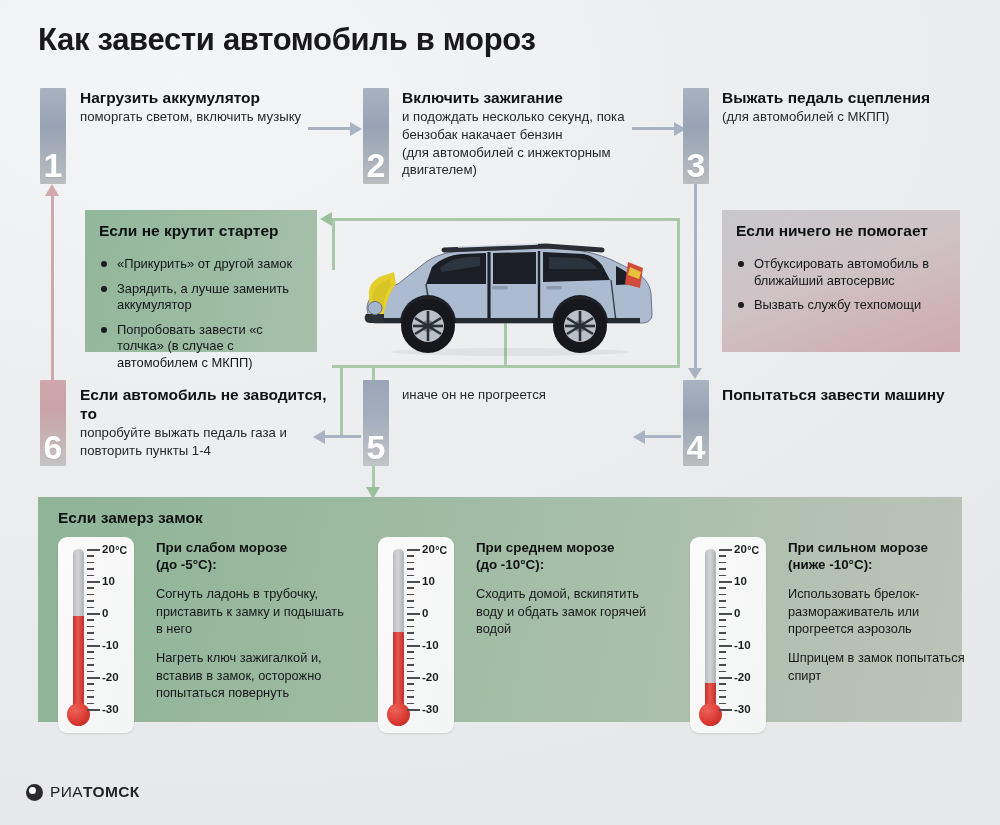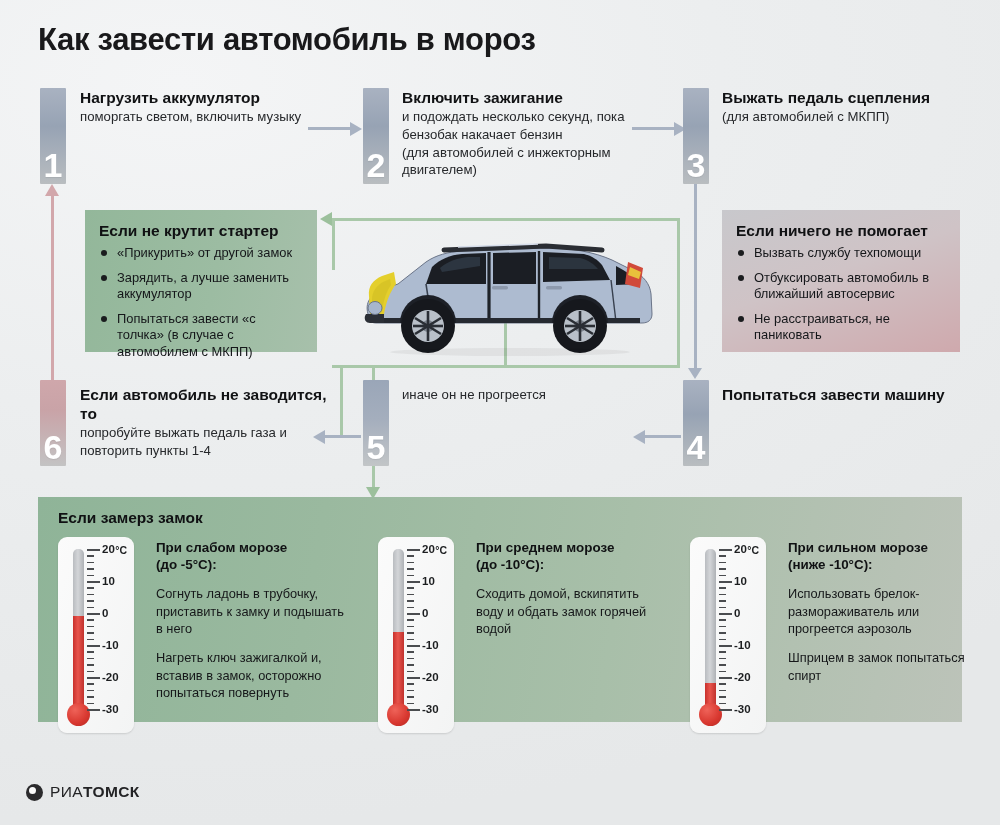--- a/index.html
+++ b/index.html
@@ -83,21 +83,21 @@
   .callout {
     position: absolute;
     padding: 12px 14px 10px 14px;
   }
   .callout.green { background: linear-gradient(100deg, #93b79a 0%, #9cbca2 55%, #a7c0ab 100%); }
   .callout.rose  { background: linear-gradient(160deg, #c8c8cc 0%, #cfc3c6 45%, #cfa9ad 100%); }
   .callout h3 {
     font-size: 15.5px;
     font-weight: bold;
     color: #101113;
-    margin-bottom: 5px;
+    margin-bottom: 16px;
   }
   .callout ul { list-style: none; }
   .callout li {
     font-size: 12.9px;
     color: #15171a;
     line-height: 1.28;
     margin-bottom: 8px;
     padding-left: 18px;
     position: relative;
   }
@@ -323,30 +323,29 @@
   </div>
 
   <div class="arrow arrow-v" style="left:694px; top:184px; height:186px; background:#a8b2c2;"></div>
   <div class="head head-d-blue" style="left:688px; top:368px;"></div>
 
   <div class="callout green" style="left:85px; top:210px; width:232px; height:142px;">
     <h3>Если не крутит стартер</h3>
     <ul>
       <li>«Прикурить» от другой замок</li>
       <li>Зарядить, а лучше заменить аккумулятор</li>
-      <li>Попытаться завести «с толчка» (в случае с автомобилем с МКПП)</li>
+      <li>Попробовать завести «с толчка» (в случае с автомобилем с МКПП)</li>
     </ul>
   </div>
 
   <div class="callout rose" style="left:722px; top:210px; width:238px; height:142px;">
     <h3>Если ничего не помогает</h3>
     <ul>
+      <li>Отбуксировать автомобиль в ближайший автосервис</li>
       <li>Вызвать службу техпомощи</li>
-      <li>Отбуксировать автомобиль в ближайший автосервис</li>
-      <li>Не расстраиваться, не паниковать</li>
     </ul>
   </div>
 
   <div class="numblock nb-rose" style="left:40px; top:380px; height:86px;">6</div>
   <div class="steptext" style="left:80px; top:385px; width:250px;">
     <div class="h">Если автомобиль не заводится, то</div>
     <div class="b">попробуйте выжать педаль газа и повторить пункты 1-4</div>
   </div>
 
   <div class="arrow arrow-v ah-rose" style="left:51px; top:196px; height:184px;"></div>

